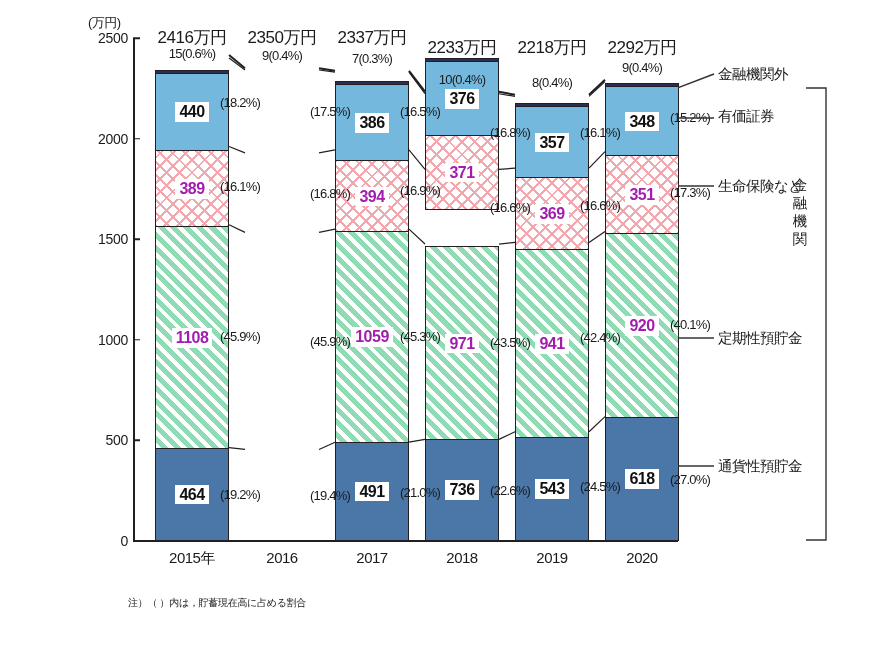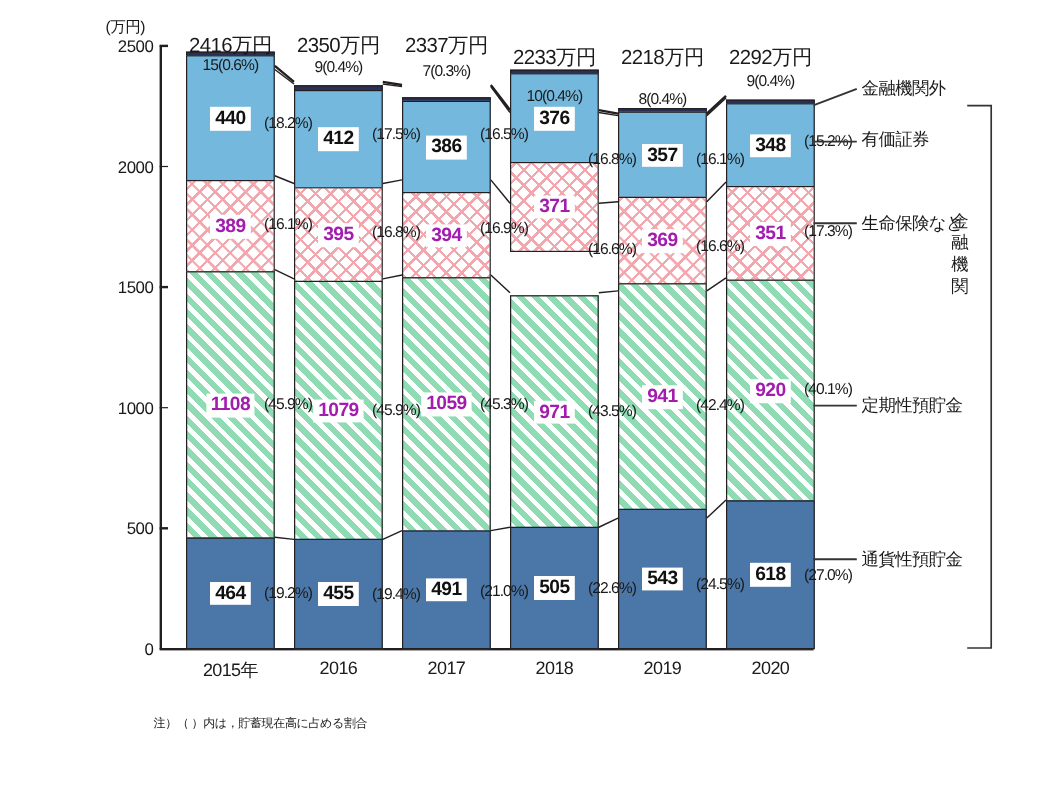--- a/index.html
+++ b/index.html
@@ -132,48 +132,33 @@
       <div class="y-tick-label" style="top: 138.6px;">2000</div>
       <div class="y-tick-label" style="top: 38px;">2500</div>
     </div>
 
   <div class="axis-line" style="left:133px;top:38px;width:1.8px;height:503px;"></div>
   <div class="axis-line" style="left:133px;top:540px;width:545px;height:1.8px;"></div>
 
   <div class="plot" id="plot">
       <div class="bar" style="left: 22px;">
         <div class="seg seg-outside" style="height: 5px;"></div>
-        <div class="seg seg-securities" style="height: 105px;">
+        <div class="seg seg-securities" style="height: 78px;">
           <span class="val">440</span>
         </div>
         <div class="seg seg-insurance" style="height: 78.2668px;">
           <span class="val">389</span>
         </div>
         <div class="seg seg-time-deposit" style="height: 222.93px;">
           <span class="val">1108</span>
         </div>
         <div class="seg seg-currency-deposit" style="height: 93.3568px;">
           <span class="val">464</span>
         </div>
       </div>
-      <div class="bar" style="left: 112px;">
-        <div class="seg seg-outside" style="height: 5px;"></div>
-        <div class="seg seg-securities" style="height: 82.8944px;">
-          <span class="val">412</span>
-        </div>
-        <div class="seg seg-insurance" style="height: 79.474px;">
-          <span class="val">395</span>
-        </div>
-        <div class="seg seg-time-deposit" style="height: 217.095px;">
-          <span class="val">1079</span>
-        </div>
-        <div class="seg seg-currency-deposit" style="height: 91.546px;">
-          <span class="val">455</span>
-        </div>
-      </div>
       <div class="bar" style="left: 202px;">
         <div class="seg seg-outside" style="height: 5px;"></div>
         <div class="seg seg-securities" style="height: 77.6632px;">
           <span class="val">386</span>
         </div>
         <div class="seg seg-insurance" style="height: 72px;">
           <span class="val">394</span>
         </div>
         <div class="seg seg-time-deposit" style="height: 213.071px;">
           <span class="val">1059</span>
@@ -187,35 +172,35 @@
         <div class="seg seg-securities" style="height: 75.6512px;">
           <span class="val">376</span>
         </div>
         <div class="seg seg-insurance" style="height: 74.6452px;">
           <span class="val">371</span>
         </div>
         <div class="seg seg-time-deposit" style="height: 195.365px; margin-top: 36px;">
           <span class="val">971</span>
         </div>
         <div class="seg seg-currency-deposit" style="height: 101.606px;">
-          <span class="val">505</span>
+          <span class="val">736</span>
         </div>
       </div>
       <div class="bar" style="left: 382px;">
         <div class="seg seg-outside" style="height: 5px;"></div>
         <div class="seg seg-securities" style="height: 71.8284px;">
           <span class="val">357</span>
         </div>
         <div class="seg seg-insurance" style="height: 74.2428px;">
           <span class="val">369</span>
         </div>
         <div class="seg seg-time-deposit" style="height: 189.329px;">
           <span class="val">941</span>
         </div>
-        <div class="seg seg-currency-deposit" style="height: 117px;">
+        <div class="seg seg-currency-deposit" style="height: 104px;">
           <span class="val">543</span>
         </div>
       </div>
       <div class="bar" style="left: 472px;">
         <div class="seg seg-outside" style="height: 5px;"></div>
         <div class="seg seg-securities" style="height: 70.0176px;">
           <span class="val">348</span>
         </div>
         <div class="seg seg-insurance" style="height: 79.8764px;">
           <span class="val">351</span>

